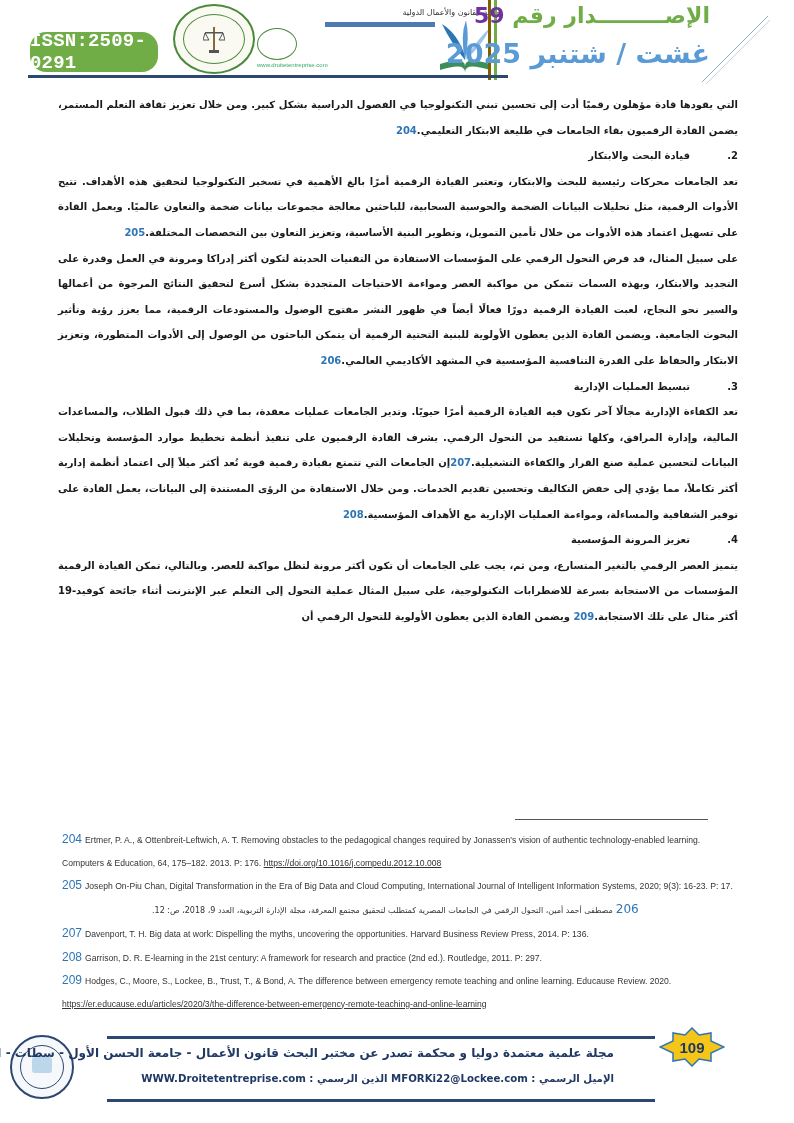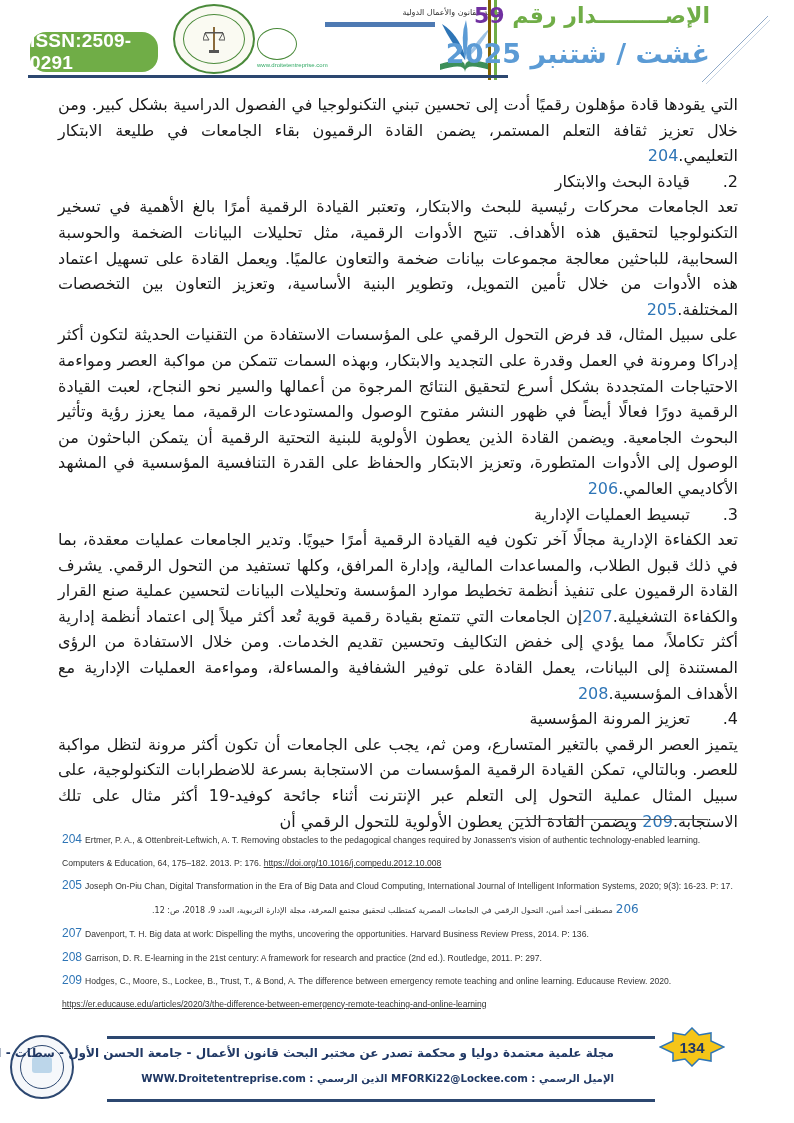--- a/index.html
+++ b/index.html
@@ -5,21 +5,21 @@
   html, body { margin: 0; padding: 0; background: #ffffff; }
   body {
     width: 794px; height: 1123px; position: relative; overflow: hidden;
     font-family: "DejaVu Sans", sans-serif; color: #1a1a1a;
   }
   
   .header { position: absolute; left: 0; top: 0; width: 794px; height: 80px; }
   .issn {
     position: absolute; left: 30px; top: 32px; width: 128px; height: 40px;
     background: #70ad47; color: #fff; border-radius: 16px;
-    font-family: Liberation Sans, sans-serif; font-size: 19px; font-weight: bold;
+    font-family: Liberation Mono, monospace; font-size: 19px; font-weight: bold;
     display: flex; align-items: center; justify-content: center; letter-spacing: 0.2px;
   }
   .lab-logo {
     position: absolute; left: 173px; top: 4px; width: 78px; height: 66px;
     border-radius: 50%; border: 2px solid #4a8a3a; background: #fafaf2;
   }
   .lab-logo .ring { position:absolute; inset: 8px; border-radius:50%; border:1px solid #4a8a3a; }
   .lab-logo .scale { position:absolute; left:28px; top:18px; width:22px; height:30px; }
   .journal-logo {
     position: absolute; left: 255px; top: 6px; width: 245px; height: 66px;
@@ -43,22 +43,23 @@
     position: absolute; right: 84px; top: 38px; direction: rtl;
     font-family: "DejaVu Sans", sans-serif; font-weight: bold; font-size: 27px; color: #5b9bd5;
     white-space: nowrap;
   }
   .diag { position:absolute; left: 700px; top: 14px; width: 70px; height: 70px; }
 
   
   .content {
     position: absolute; left: 58px; top: 92px; width: 680px;
     direction: rtl; text-align: justify; text-align-last: right;
-    font-family: "DejaVu Sans", sans-serif; font-size: 16px; line-height: 25.6px;
+    font-family: "DejaVu Sans", sans-serif; font-size: 10px; line-height: 25.6px;
     color: #1a1a1a;
+    font-weight: bold;
   }
   .content p { margin: 0; }
   .ref { color: #2e75b6; }
   .heading { padding-right: 0; margin: 0; }
   .heading .hnum { display:inline-block; width: 48px; }
   
   .fn-rule { position:absolute; left: 515px; top: 819px; width: 193px; height: 1px; background: #555; }
   .footnotes {
     position: absolute; left: 62px; top: 828px; width: 680px;
     font-family: "Liberation Sans", sans-serif; font-size: 8.6px; color: #333; line-height: 22.5px;
@@ -177,14 +178,14 @@
   <span class="ltr">MFORKi22@Lockee.com</span>
   <span> الذين الرسمي : </span>
   <span class="ltr">WWW.Droitetentreprise.com</span>
 </div>
 <div class="footer-rule" style="top:1099px;"></div>
 
 <div class="page-badge">
   <svg width="66" height="40" viewBox="0 0 66 40">
     <polygon points="33,1 40,8 52,6 52,14 65,20 52,26 52,34 40,32 33,39 26,32 14,34 14,26 1,20 14,14 14,6 26,8" fill="#f5c518" stroke="#2e75b6" stroke-width="1.5"></polygon>
   </svg>
-  <div class="txt">134</div>
+  <div class="txt">109</div>
 </div>
 
 </body></html>

